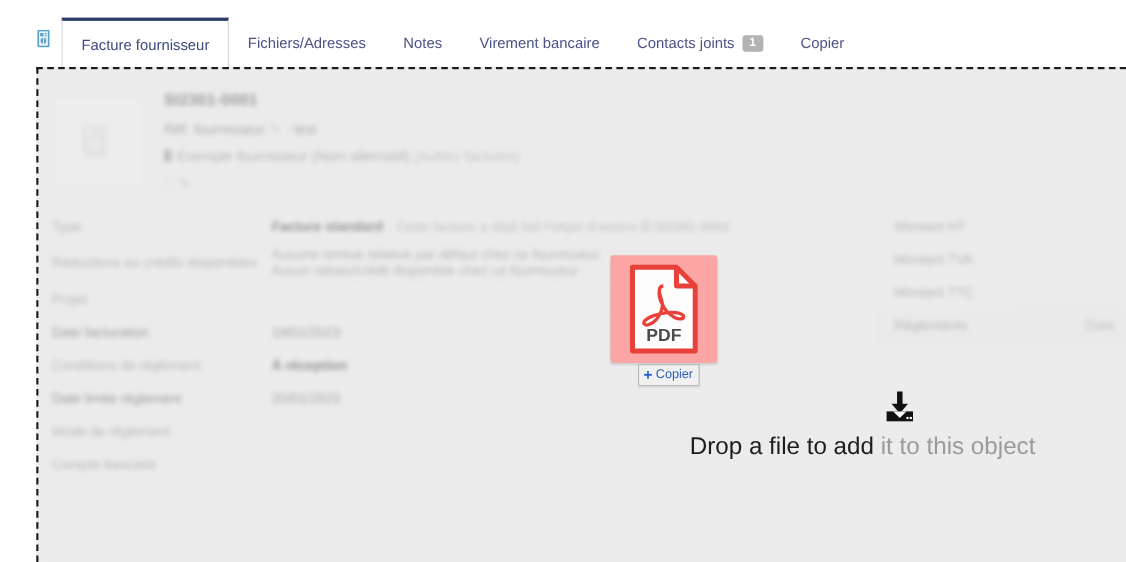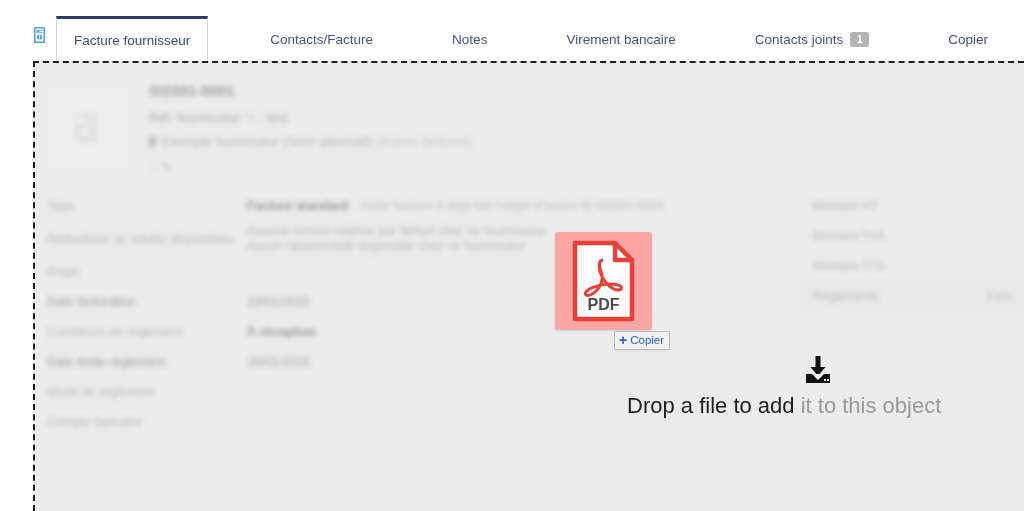--- a/index.html
+++ b/index.html
@@ -32,21 +32,20 @@
     flex: none;
     position: relative;
   }
   #tab-doc-icon svg { display:block; }
 
   .tabstrip {
     display: flex;
     align-items: flex-end;
     height: 61px;
     margin-left: 8px;
-    gap: 45px;
   }
   .tab {
     position: relative;
     height: 43px;
     display: flex;
     align-items: center;
     padding: 0 17px;
     font-size: 13.5px;
     color: #4a5287;
     white-space: nowrap;
@@ -232,21 +231,21 @@
     box-shadow: 0 1px 2px rgba(0,0,0,.12);
     z-index: 30;
   }
   #pdf-card {
     position: absolute;
     left: 17px; top: 8px;
     width: 63px; height: 82px;
   }
   #copier-badge {
     position: absolute;
-    left: 614px;
+    left: 580px;
     top: 331px;
     background: #f1f1f1;
     border: 1px solid #b9b9b9;
     border-radius: 1px;
     padding: 0px 5px 1px 4px;
     font-size: 11.5px;
     line-height: 16px;
     white-space: nowrap;
     z-index: 40;
     box-shadow: 0 1px 1px rgba(0,0,0,.08);
@@ -269,21 +268,21 @@
       <circle cx="7.5" cy="10" r="2.6" fill="#5ba3c9"></circle>
       <rect x="7.1" y="7.6" width="0.9" height="5" fill="#eaf4f9"></rect>
     </svg>
   </div>
 
   <div class="tabstrip">
     <div class="tab active">
       <span>Facture fournisseur</span>
     </div>
     <div class="tab">
-      <span>Contacts/Facture</span>
+      <span>Fichiers/Adresses</span>
     </div>
     <div class="tab">
       <span>Notes</span>
     </div>
     <div class="tab">
       <span>Virement bancaire</span>
     </div>
     <div class="tab">
       <span>Contacts joints</span>
       <span class="badge">1</span>

